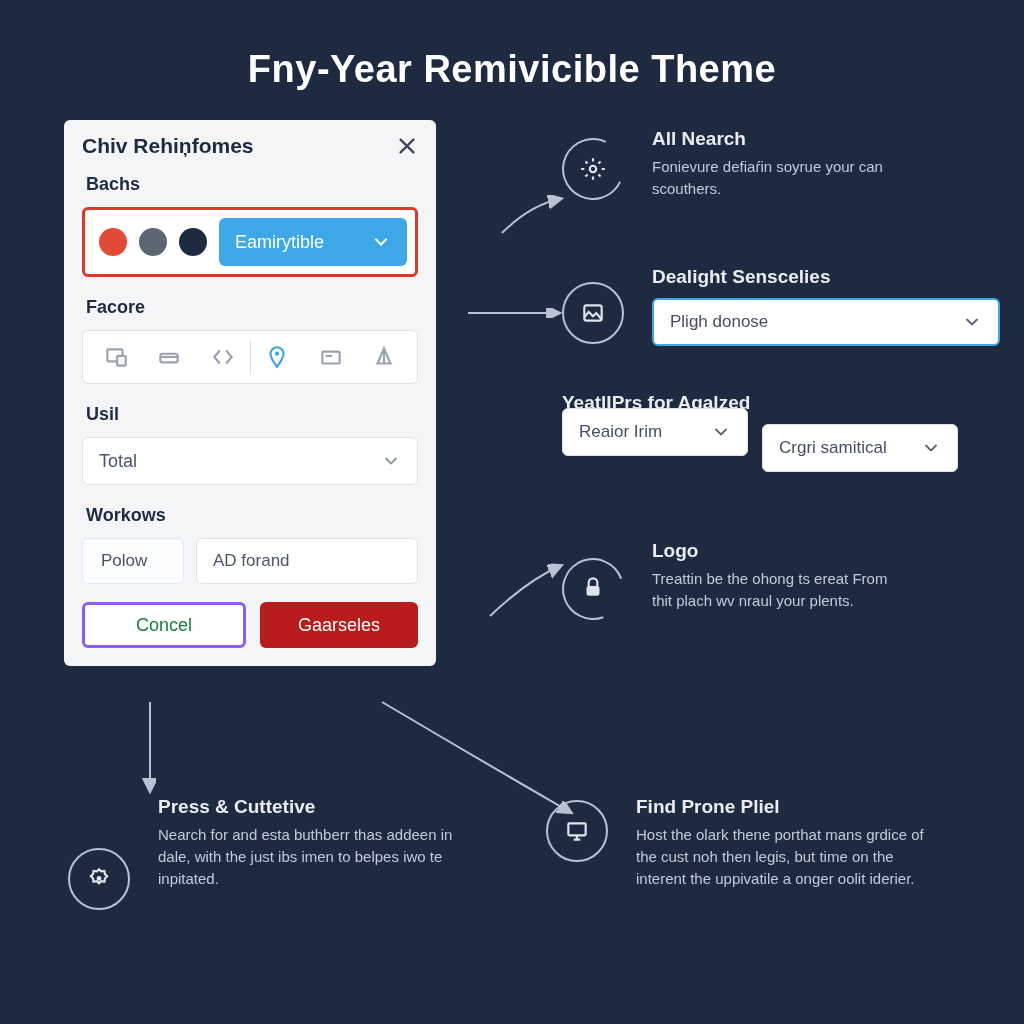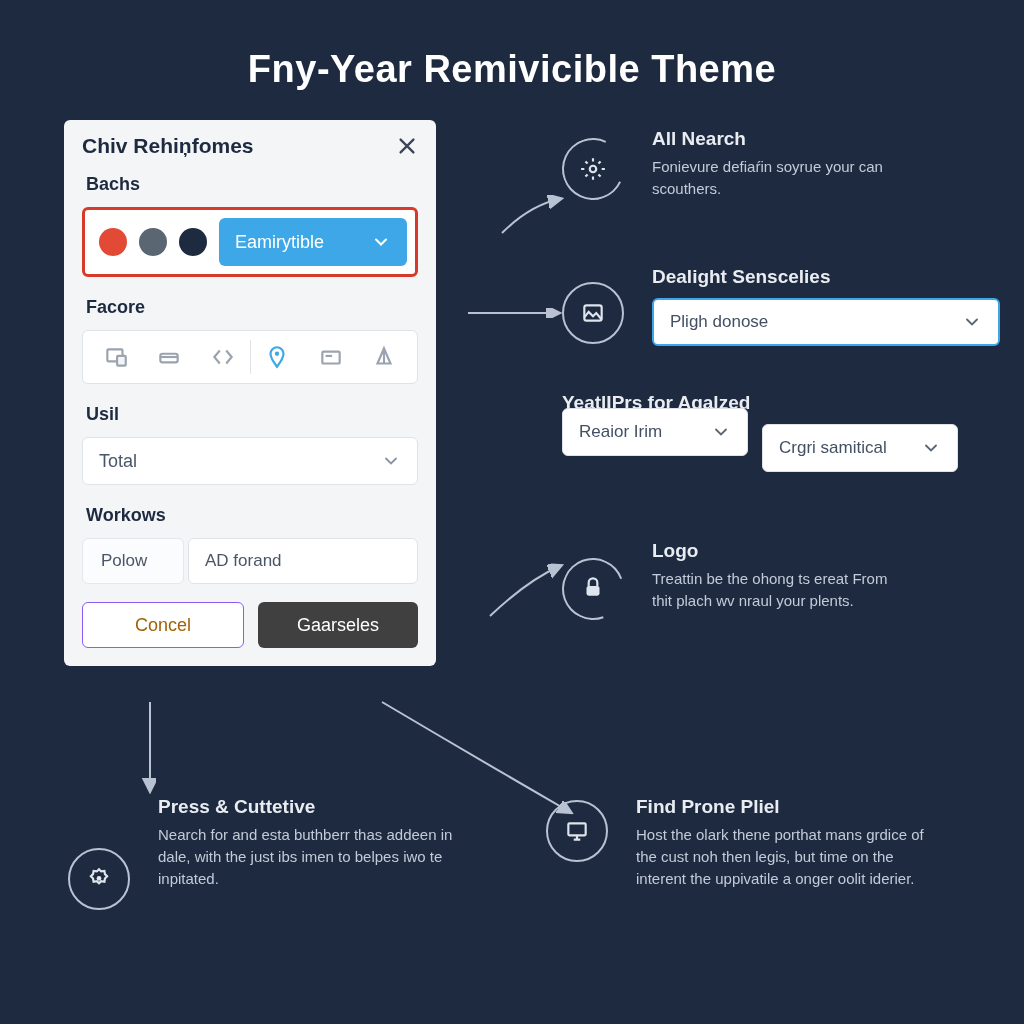--- a/index.html
+++ b/index.html
@@ -14,27 +14,27 @@
 .swatch{width:28px;height:28px;border-radius:50%}
 .sw1{background:#e24a36}
 .sw2{background:#5b6673}
 .sw3{background:#1e2a3f}
 .bachs-select{flex:1;height:48px;background:#3da7e8;border-radius:6px;color:#fff;display:flex;align-items:center;justify-content:space-between;padding:0 16px;font-size:18px}
 .facore-row{margin:6px 18px 14px;background:#fff;border:1px solid #dfe3e8;border-radius:6px;height:54px;display:flex;align-items:center;padding:0 6px}
 .facore-btn{flex:1;display:flex;align-items:center;justify-content:center;height:100%}
 .facore-btn svg{width:26px;height:26px}
 .facore-div{width:1px;height:34px;background:#dfe3e8}
 .select{margin:6px 18px 0;background:#fff;border:1px solid #dfe3e8;border-radius:6px;height:48px;display:flex;align-items:center;justify-content:space-between;padding:0 16px;font-size:18px;color:#4a5568}
-.workows-row{display:flex;gap:4px;margin:6px 18px 8px}
+.workows-row{display:flex;gap:12px;margin:6px 18px 8px}
 .wk-label{background:#fbfcfd;border:1px solid #e4e7eb;border-radius:6px;height:46px;display:flex;align-items:center;padding:0 18px;font-size:17px;color:#4a5568;width:102px}
 .wk-input{flex:1;background:#fff;border:1px solid #dfe3e8;border-radius:6px;height:46px;display:flex;align-items:center;padding:0 16px;font-size:17px;color:#4a5568}
 .btn-row{display:flex;gap:14px;margin:18px 18px 0}
 .btn{flex:1;height:46px;border-radius:6px;display:flex;align-items:center;justify-content:center;font-size:18px;font-weight:500;cursor:pointer}
-.btn-cancel{background:#fff;border:1px solid #8b5cf6;color:#a16207}
-.btn-primary{background:#404040;color:#fff}
+.btn-cancel{background:#fff;border:3px solid #8b5cf6;color:#15803d}
+.btn-primary{background:#b91c1c;color:#fff}
 
 .callout{position:absolute;color:#e9edf2}
 .callout .co-title{font-size:19px;font-weight:700;margin-bottom:6px}
 .callout .co-body{font-size:15px;line-height:1.45;color:#c2cbd9;max-width:250px}
 .circ{position:absolute;width:62px;height:62px;border:2px solid #b8c2d2;border-radius:50%;display:flex;align-items:center;justify-content:center}
 .circ svg{width:26px;height:26px;fill:#dfe5ee}
 .circ-open{border-right-color:transparent;transform:rotate(-20deg)}
 .circ-open>*{transform:rotate(20deg)}
 
 .right-select{position:absolute;background:#fff;border:2px solid #3da7e8;border-radius:6px;height:48px;display:flex;align-items:center;justify-content:space-between;padding:0 16px;font-size:17px;color:#435063}

